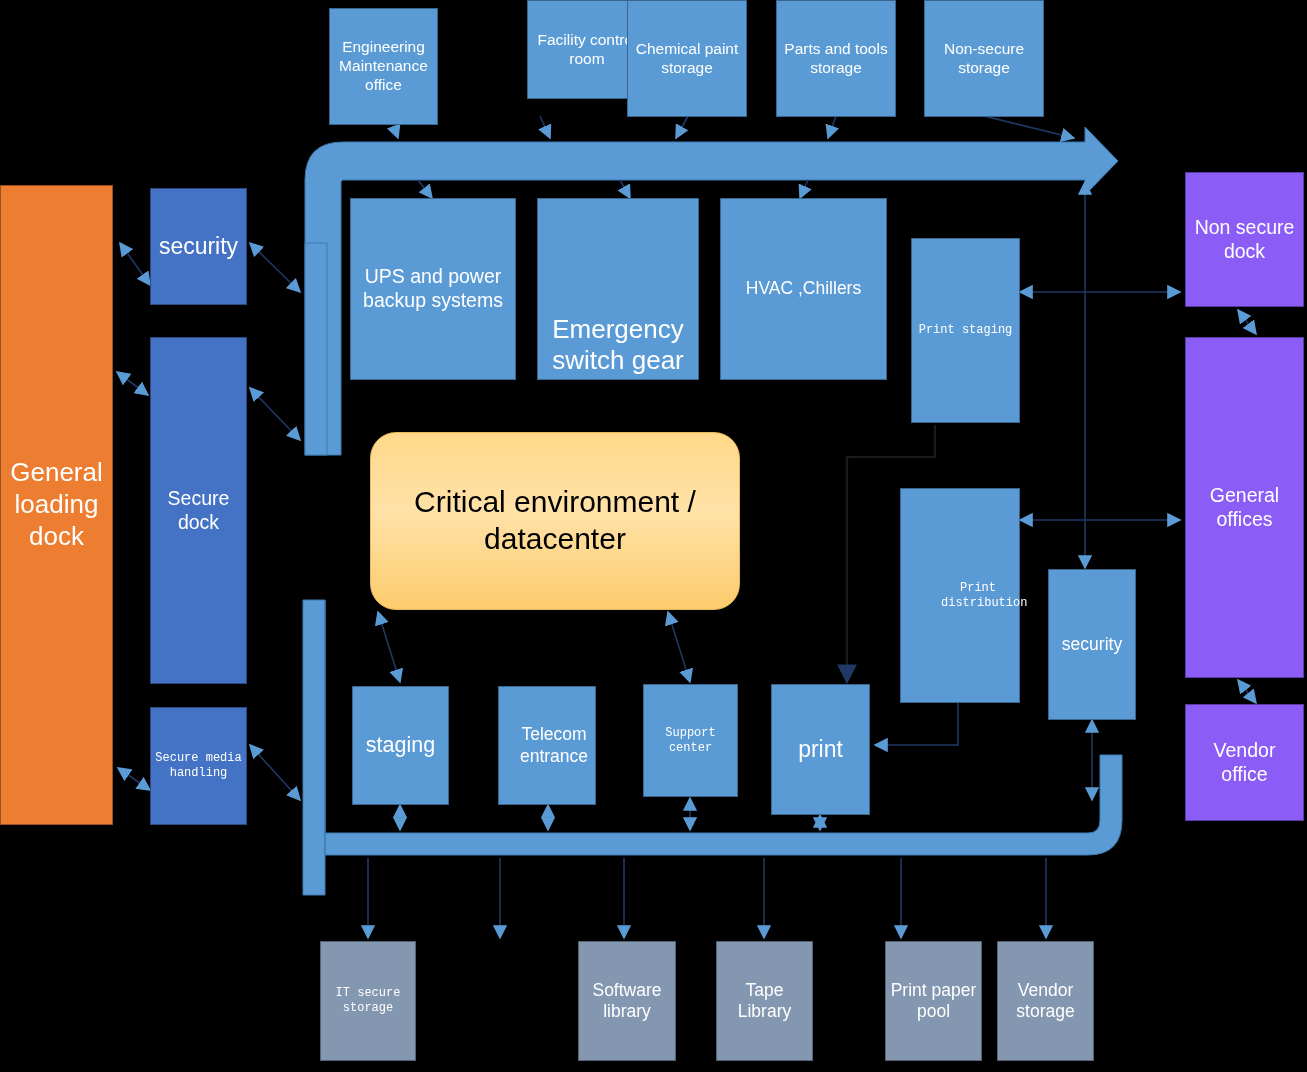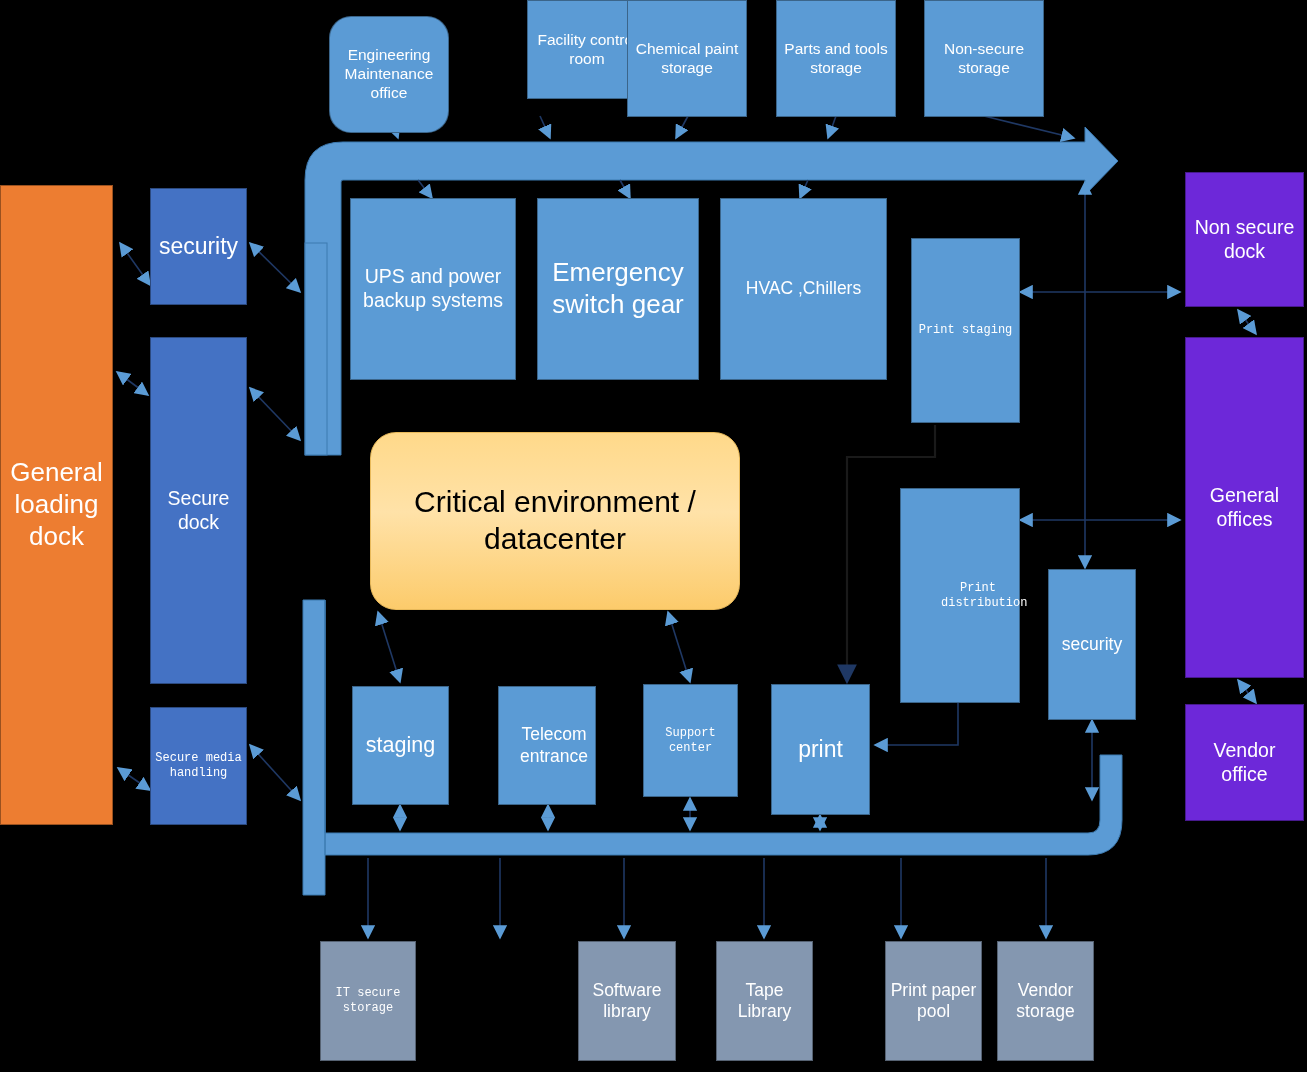--- a/index.html
+++ b/index.html
@@ -24,21 +24,21 @@
     justify-content:center;
     text-align:center;
     color:#ffffff;
     line-height:1.22;
     padding:2px 4px;
     border:1px solid rgba(0,0,0,.35);
   }
   .node span{display:block;width:100%;}
   .blue{background:#5B9BD5;}
   .blue-dark{background:#4472C4;}
-  .gray{background:#6d28d9;align-items:center;}
+  .gray{background:#8b5cf6;align-items:center;}
   .grayblue{background:#8497B0;}
   .orange{background:#ED7D31;}
   .center-box{
     background:linear-gradient(180deg,#FFD98A 0%,#FFE2A8 45%,#FCCB6B 100%);
     color:#000000;
     border-radius:26px;
     border:1px solid #E8B95A;
   }
   .fs15{font-size:15.5px;}
   .fs16{font-size:12px;font-family:Liberation Mono, monospace;}
@@ -129,21 +129,21 @@
       <line x1="1238" y1="310" x2="1256" y2="334" marker-end="url(#ah)" marker-start="url(#ahs)"></line>
 
       <line x1="1238" y1="680" x2="1256" y2="703" marker-end="url(#ah)" marker-start="url(#ahs)"></line>
 
       <path d="M 935,425 L 935,457 L 847,457 L 847,682" stroke="#1a1a1a" stroke-width="2.2" marker-end="url(#ahd)"></path>
 
       <path d="M 958,703 L 958,745 L 875,745" stroke="#1F3864" stroke-width="1.6" marker-end="url(#ah)"></path>
     </g>
   </svg>
 
-  <div class="node blue fs15" style="left:329px;top:16px;width:120px;height:117px;border-radius:22px;">
+  <div class="node blue fs15" style="left:329px;top:8px;width:109px;height:117px;">
     <span>Engineering Maintenance office</span>
   </div>
   <div class="node blue fs15" style="left:479px;top:0px;width:120px;height:99px;margin-left:48px;">
     <span>Facility control room</span>
   </div>
   <div class="node blue fs15" style="left:627px;top:0px;width:120px;height:117px;">
     <span>Chemical paint storage</span>
   </div>
   <div class="node blue fs15" style="left:776px;top:0px;width:120px;height:117px;">
     <span>Parts and tools storage</span>
@@ -161,21 +161,21 @@
   <div class="node blue-dark fs19" style="left:150px;top:337px;width:97px;height:347px;">
     <span>Secure dock</span>
   </div>
   <div class="node blue-dark fs16" style="left:150px;top:707px;width:97px;height:118px;">
     <span>Secure media handling</span>
   </div>
 
   <div class="node blue fs19" style="left:350px;top:198px;width:166px;height:182px;">
     <span>UPS and power backup systems</span>
   </div>
-  <div class="node blue fs26" style="left:537px;top:198px;width:162px;height:182px;">
+  <div class="node blue fs26" style="left:537px;top:198px;width:162px;height:182px;align-items:flex-end;">
     <span>Emergency switch gear</span>
   </div>
   <div class="node blue fs17" style="left:720px;top:198px;width:167px;height:182px;">
     <span>HVAC ,Chillers</span>
   </div>
 
   <div class="node center-box fs30" style="left:370px;top:432px;width:370px;height:178px;">
     <span>Critical environment / datacenter</span>
   </div>
 

